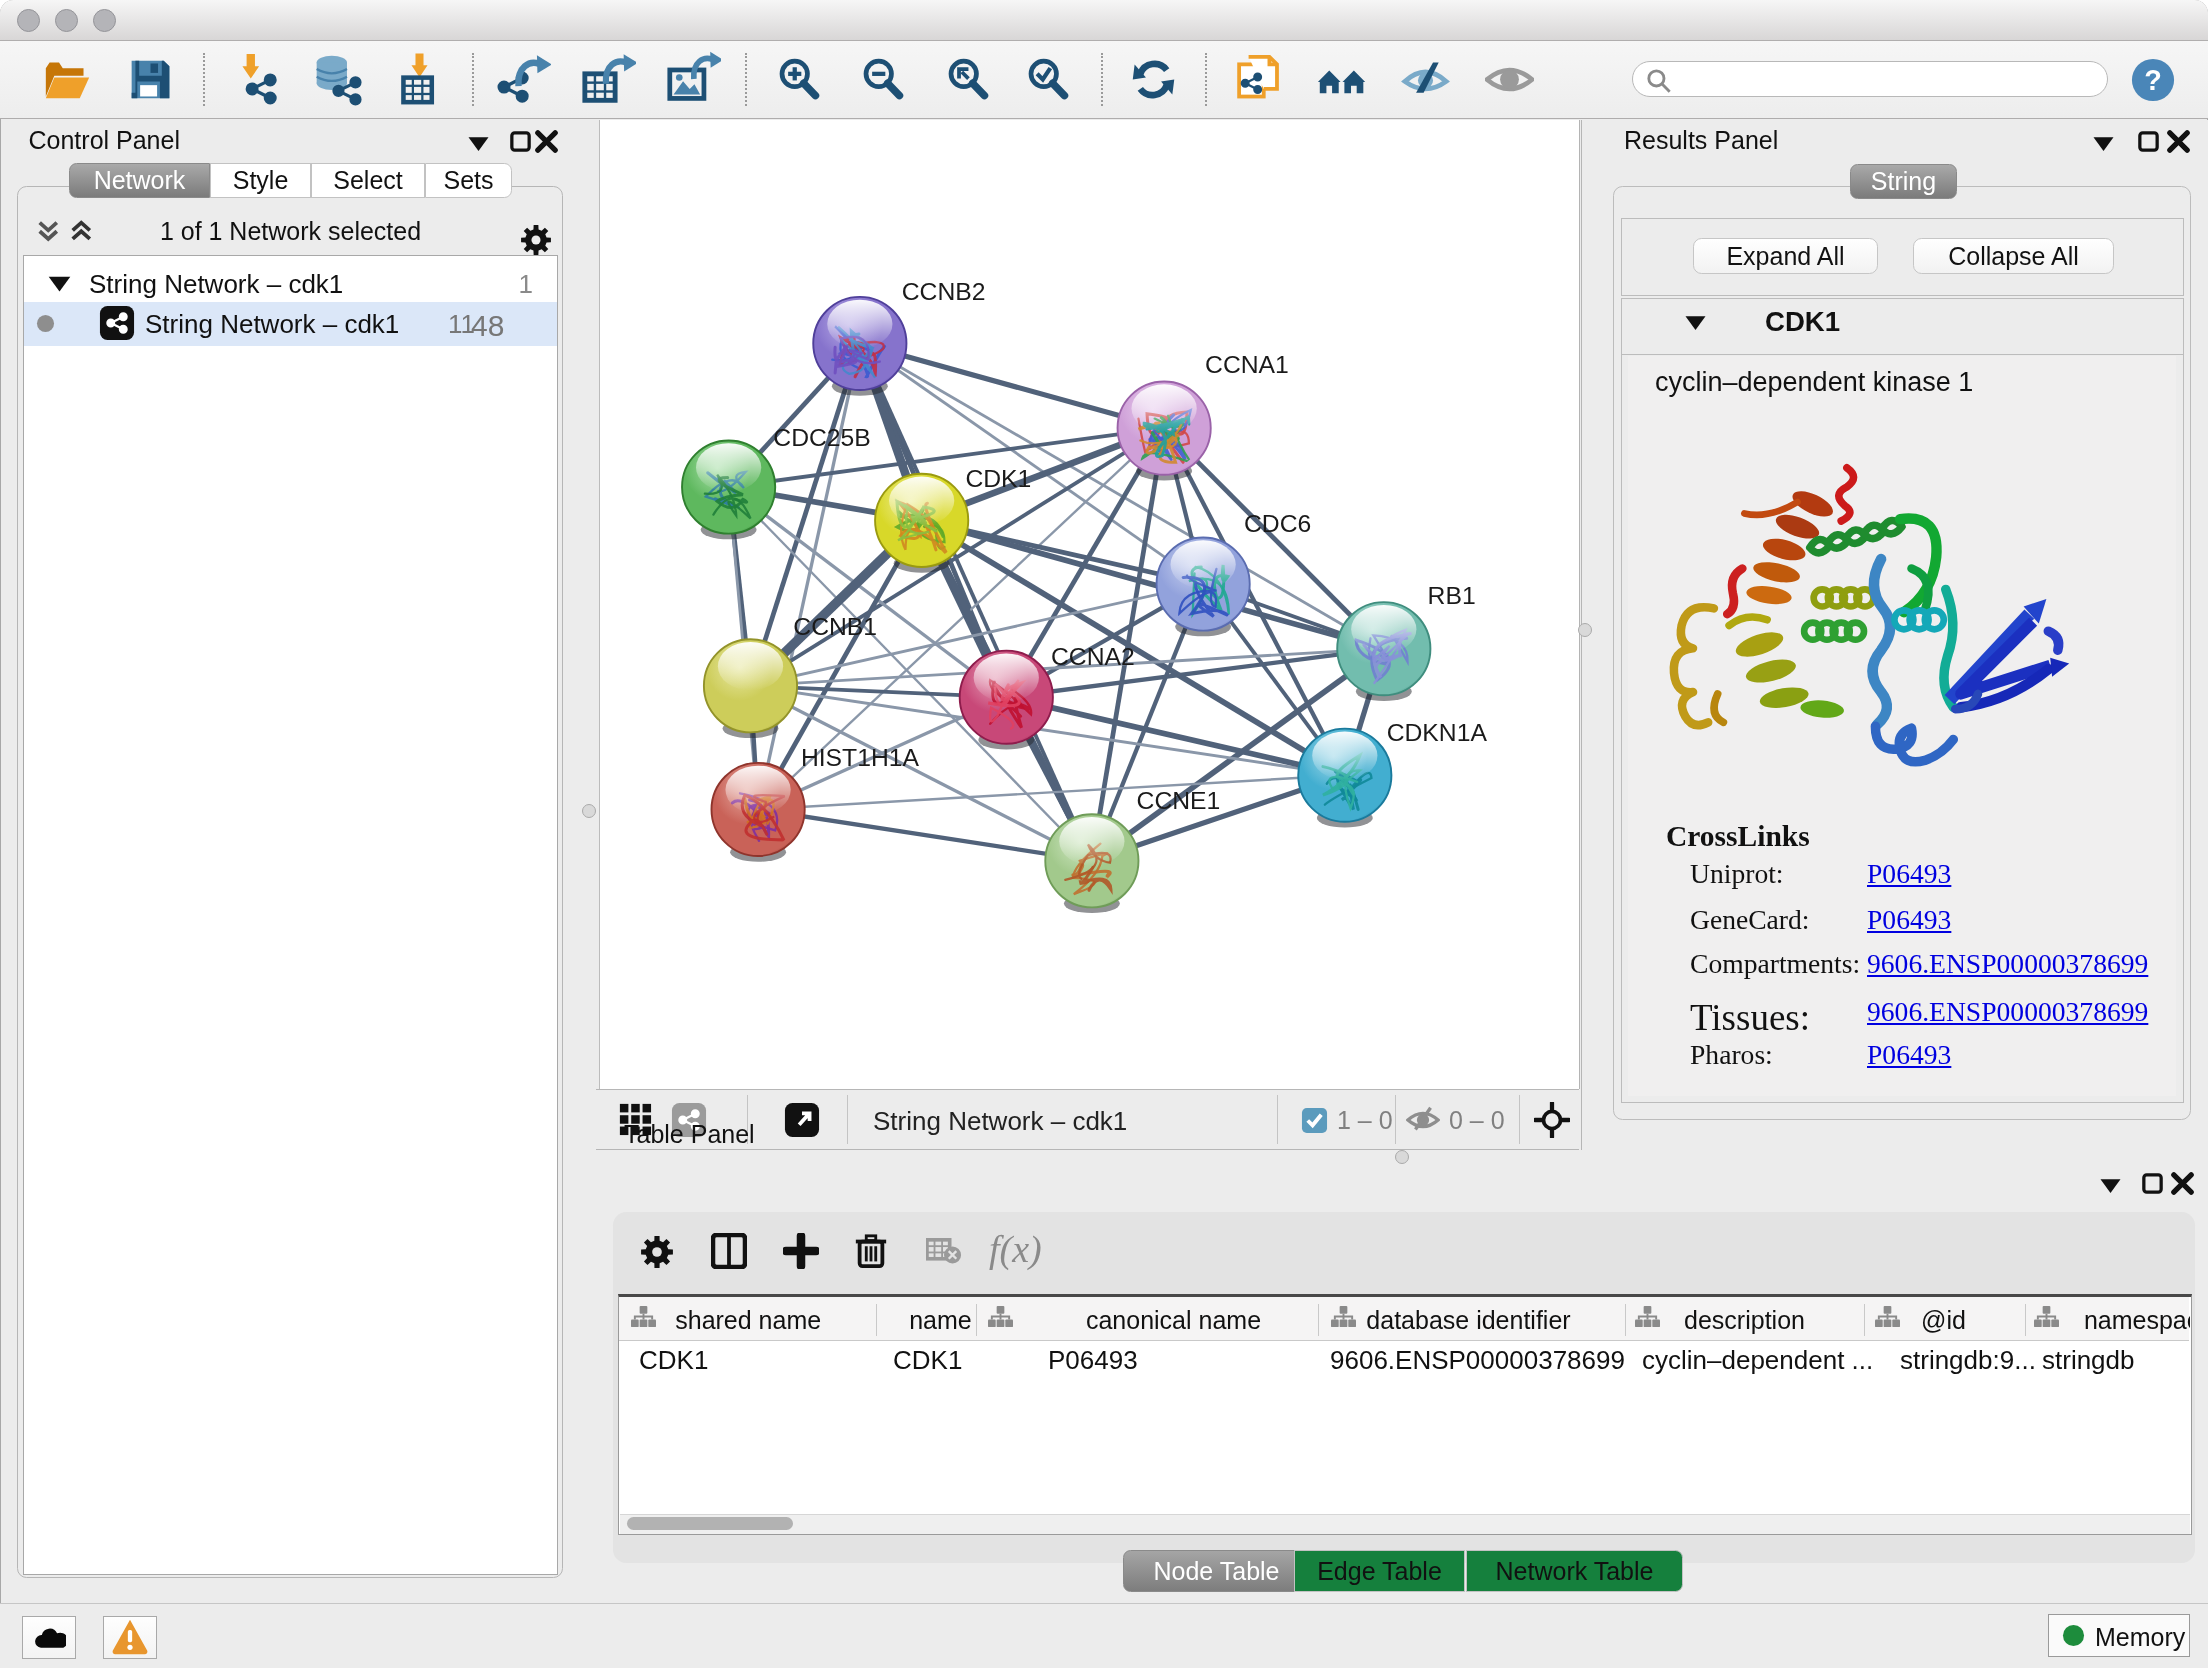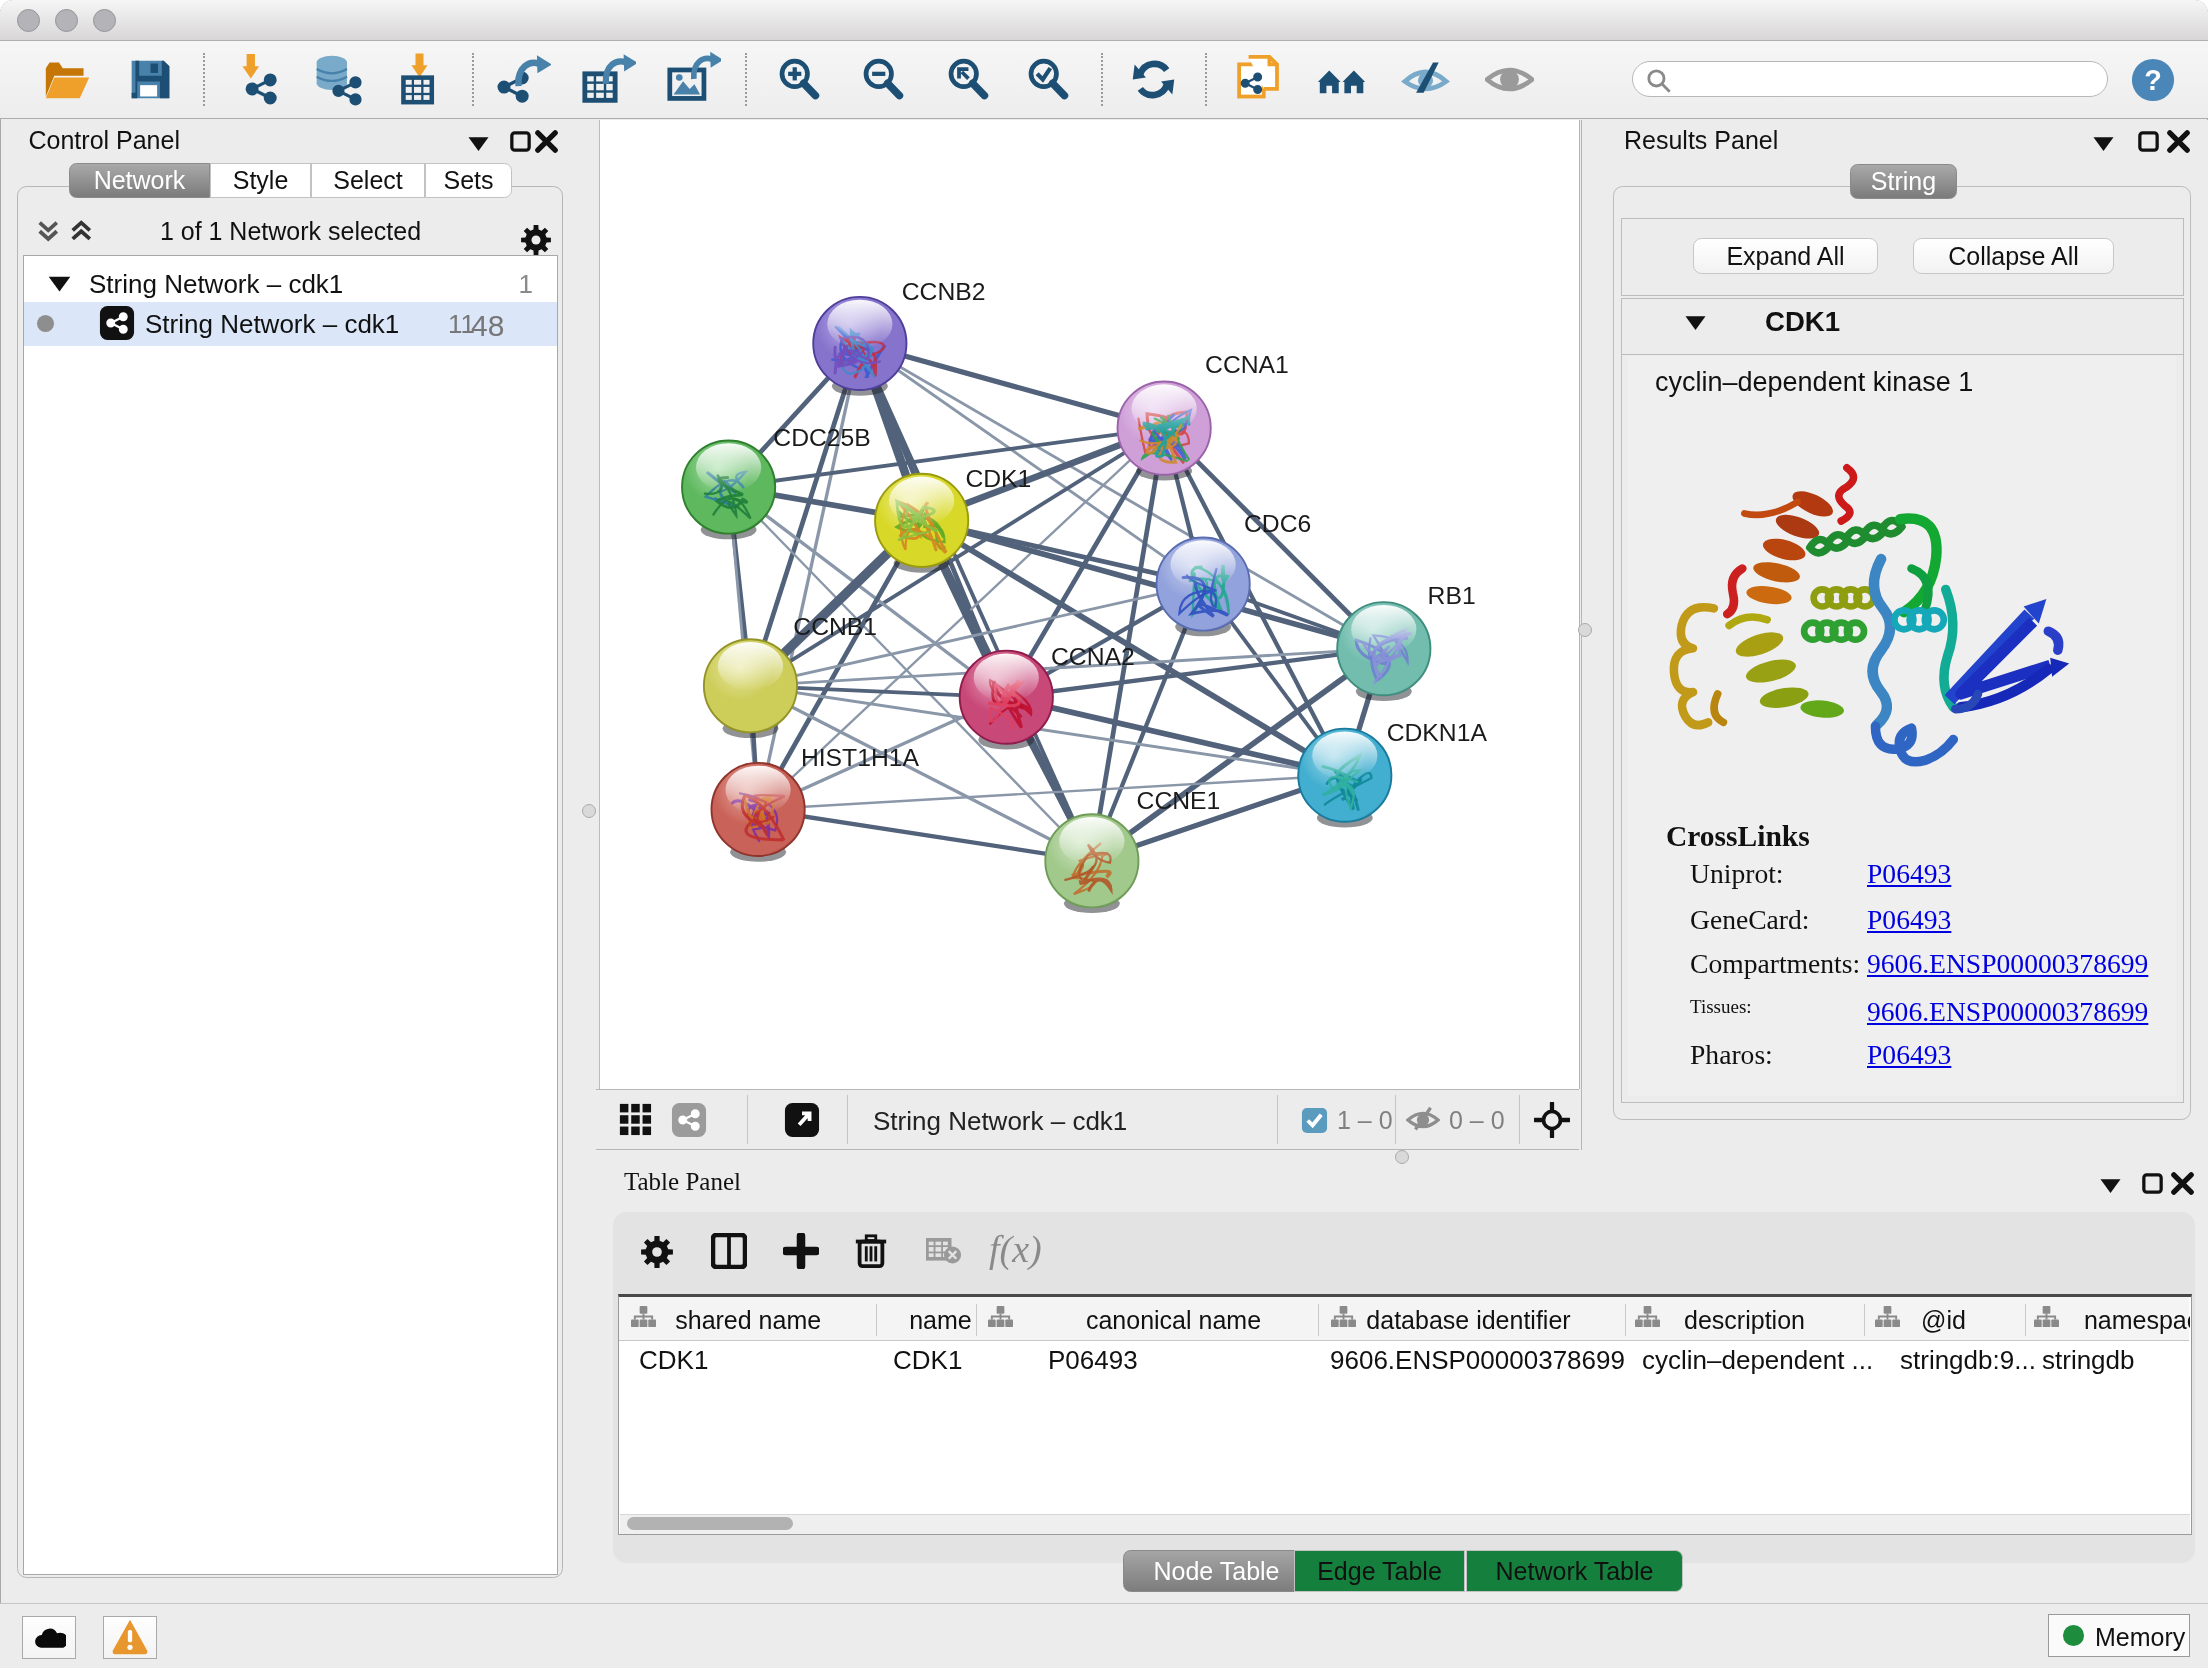--- a/index.html
+++ b/index.html
@@ -672,26 +672,26 @@
       <path d="M 262 296 q 0 26 22 24 q 20 -2 16 -22 q -16 6 -12 22 q 4 18 26 12 q 18 -6 30 -22" fill="none" stroke="#2f66c4" stroke-width="10" stroke-linecap="round" stroke-linejoin="round" opacity="1.0"></path>
       <path d="M 346 278 q 18 0 24 -16" fill="none" stroke="#2848b8" stroke-width="9" stroke-linecap="round" stroke-linejoin="round" opacity="1.0"></path>
     </svg>
 <div class="abs serif" style="left:1666px;top:820px;font-size:29.5px;font-weight:bold;color:#111;">CrossLinks</div>
 <div class="abs serif" style="left:1690px;top:858px;font-size:27.6px;color:#111;">Uniprot:</div>
 <div class="abs serif" style="left:1867px;top:858px;font-size:27.6px;"><a class="lnk">P06493</a></div>
 <div class="abs serif" style="left:1690px;top:904px;font-size:27.6px;color:#111;">GeneCard:</div>
 <div class="abs serif" style="left:1867px;top:904px;font-size:27.6px;"><a class="lnk">P06493</a></div>
 <div class="abs serif" style="left:1690px;top:948px;font-size:27.6px;color:#111;">Compartments:</div>
 <div class="abs serif" style="left:1867px;top:948px;font-size:27.6px;"><a class="lnk">9606.ENSP00000378699</a></div>
-<div class="abs serif" style="left:1690px;top:996px;font-size:19px;color:#111;">Tissues:</div>
+<div class="abs serif" style="left:1690px;top:996px;font-size:37px;color:#111;">Tissues:</div>
 <div class="abs serif" style="left:1867px;top:996px;font-size:27.6px;"><a class="lnk">9606.ENSP00000378699</a></div>
 <div class="abs serif" style="left:1690px;top:1039px;font-size:27.6px;color:#111;">Pharos:</div>
 <div class="abs serif" style="left:1867px;top:1039px;font-size:27.6px;"><a class="lnk">P06493</a></div>
 <div class="tablepanel"></div>
-<div class="abs panel-label" style="left:624px;top:1168px;font-family:Liberation Serif, serif;">Table Panel</div>
+<div class="abs panel-label" style="left:624px;top:1120px;">Table Panel</div>
 <svg class="icon" style="left:2098px;top:1173px" width="25" height="25" viewBox="0 0 26 26">
       <path d="M 2.6 6.5 L 23.400000000000002 6.5 L 13.0 20.8 Z" fill="#111"></path>
     </svg>
 <svg class="icon" style="left:2140px;top:1171px" width="25" height="25" viewBox="0 0 26 26">
       <rect x="4" y="4" width="18" height="18" rx="3" fill="none" stroke="#111" stroke-width="3.4"></rect>
     </svg>
 <svg class="icon" style="left:2169px;top:1170px" width="27" height="27" viewBox="0 0 28 28">
       <path d="M5 5 L23 23 M23 5 L5 23" stroke="#111" stroke-width="5.5" stroke-linecap="round"></path>
     </svg>
 <div class="tpbox"></div>

